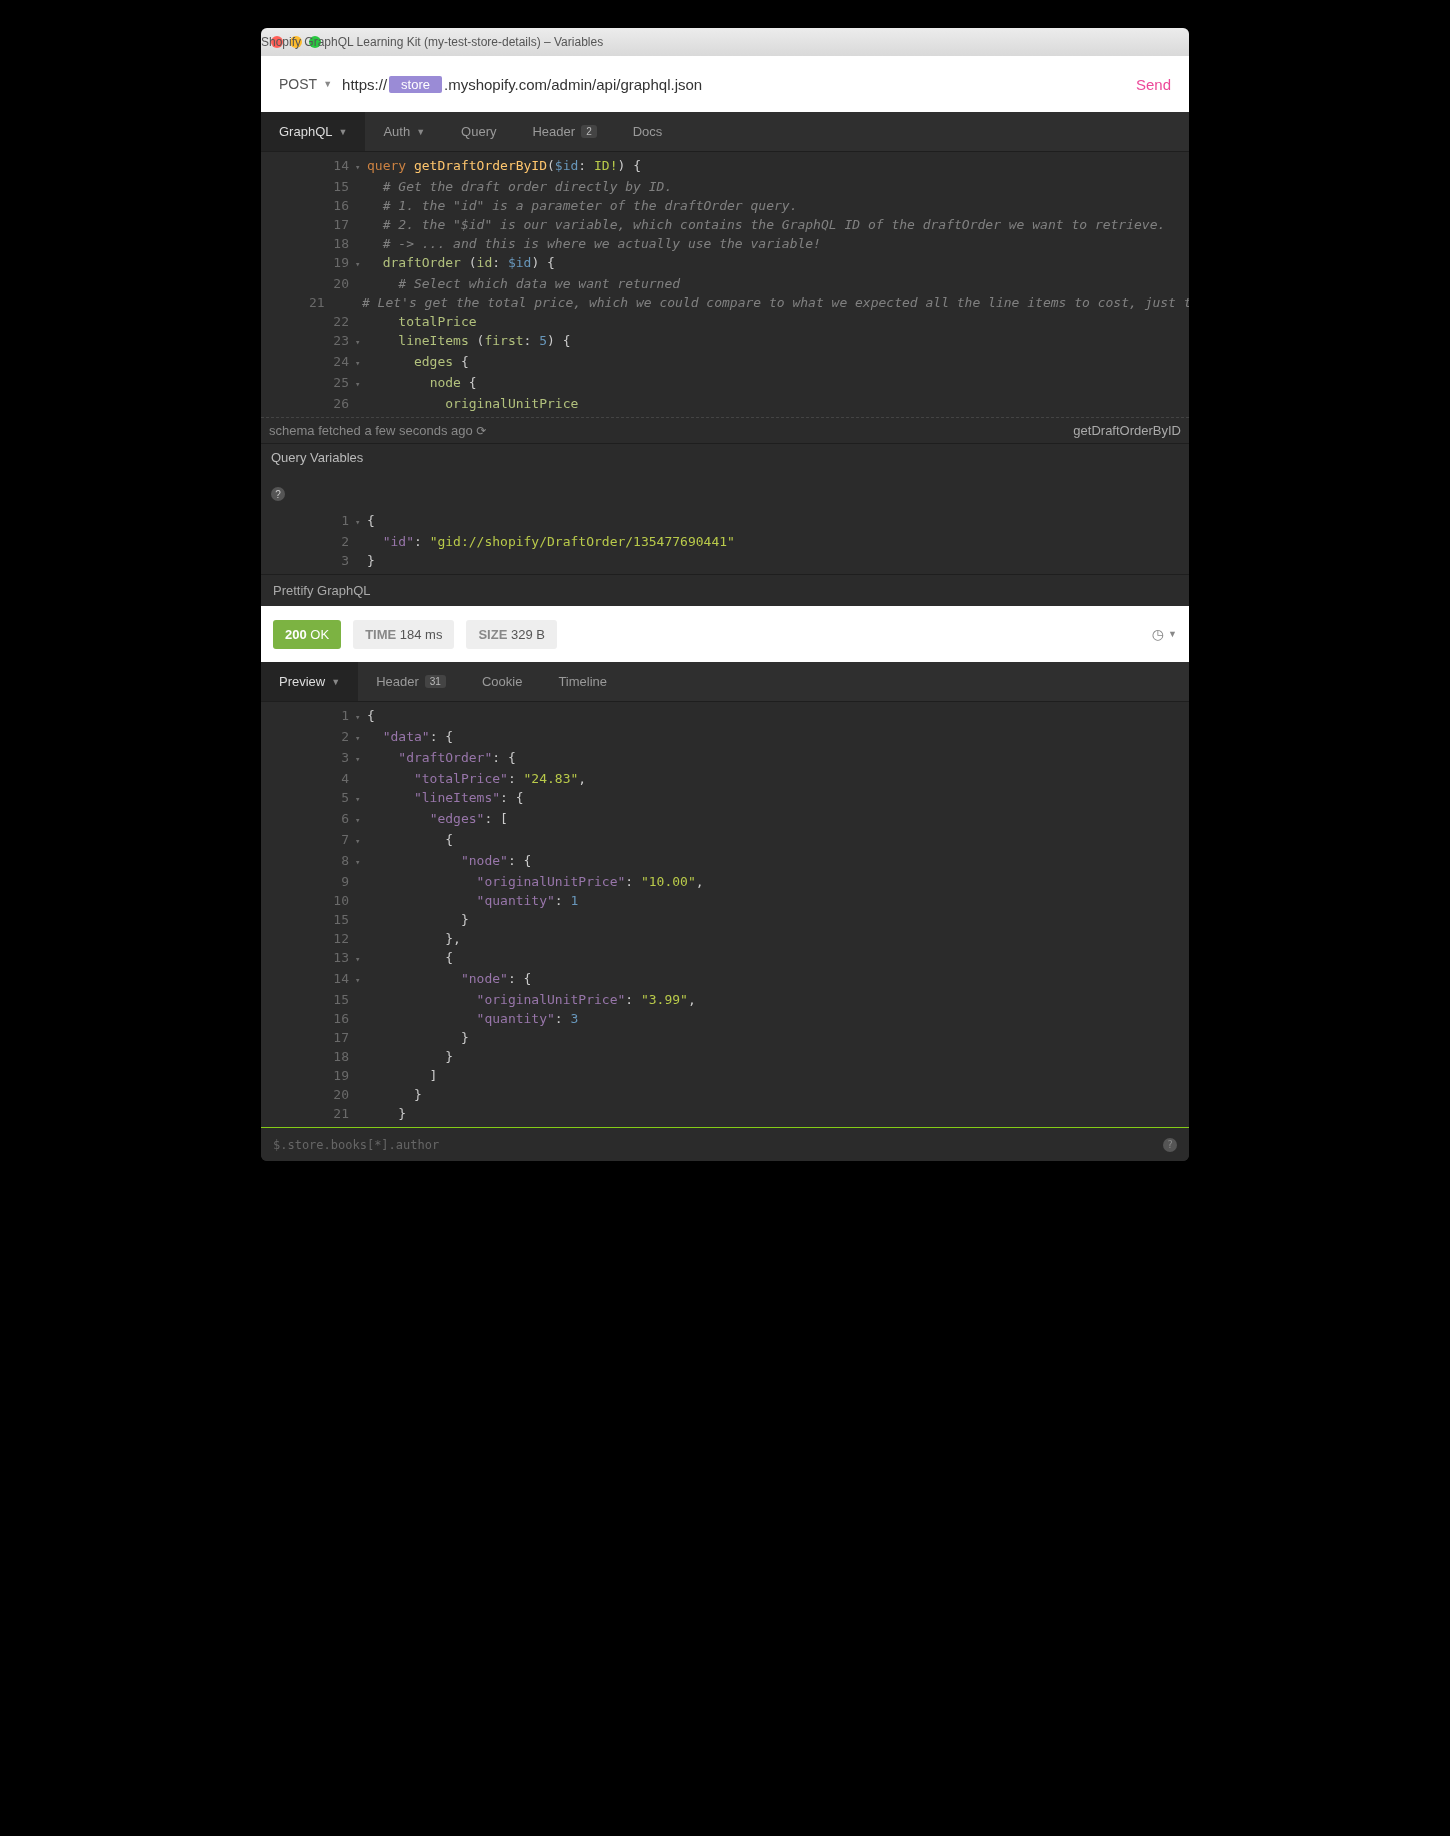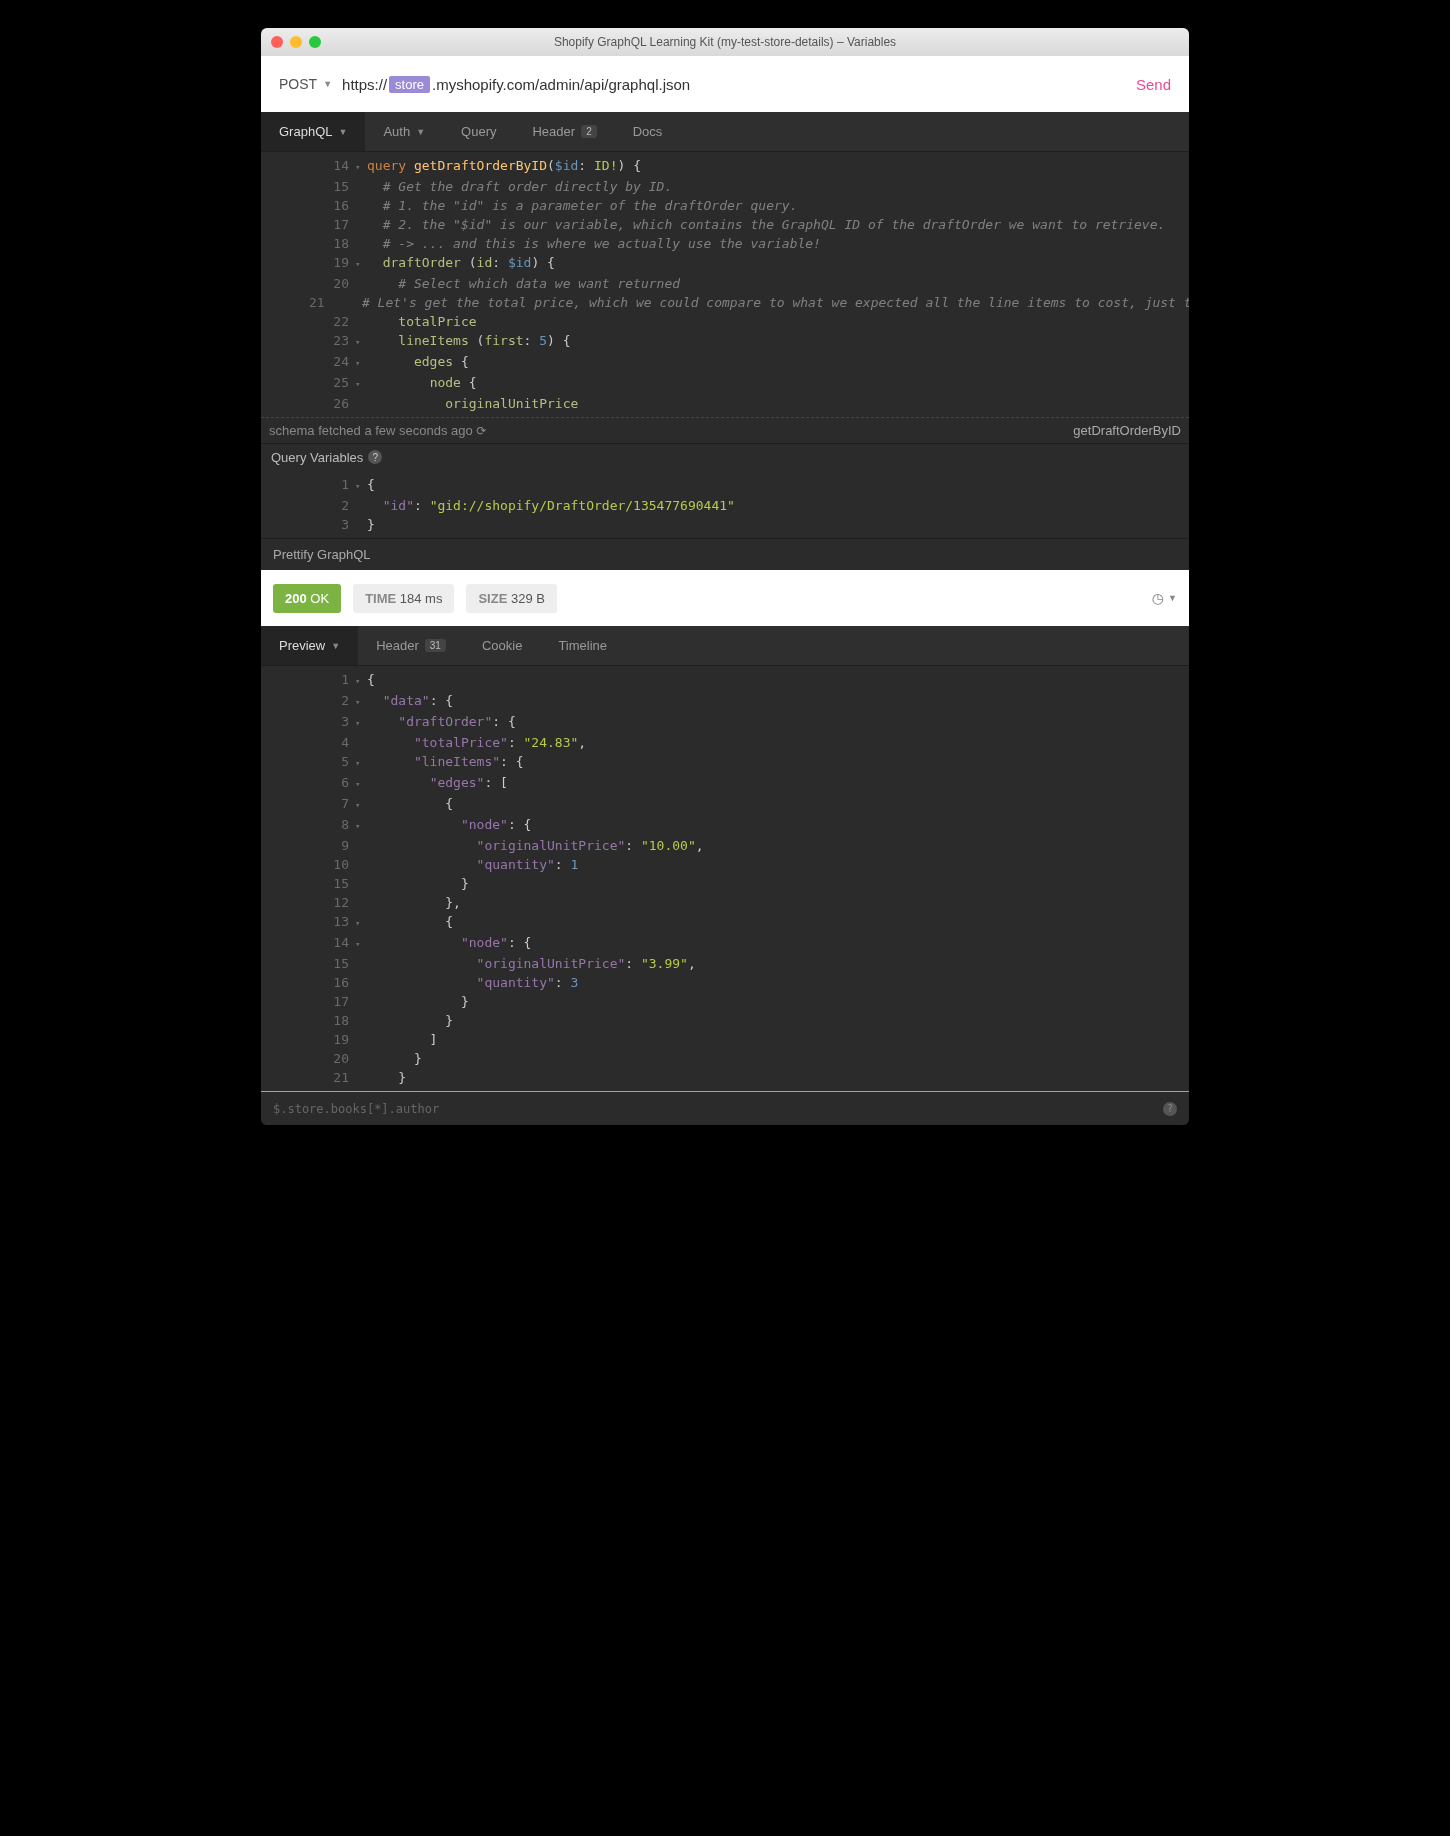--- a/index.html
+++ b/index.html
@@ -2,26 +2,26 @@
 <html><head>
 <meta charset="utf-8">
 <style>
 * { box-sizing: border-box; margin: 0; padding: 0; }
 body { background: #000; font-family: -apple-system, "Helvetica Neue", Arial, sans-serif; display: flex; justify-content: center; padding: 28px; }
 .window { width: 928px; background: #2b2b2b; border-radius: 6px; overflow: hidden; box-shadow: 0 20px 60px rgba(0,0,0,.6); }
 .titlebar { height: 28px; background: linear-gradient(#ececec,#d9d9d9); display: flex; align-items: center; padding: 0 10px; position: relative; }
 .traffic { display: flex; gap: 7px; }
 .dot { width: 12px; height: 12px; border-radius: 50%; }
 .red { background: #ff5f57; } .yellow { background: #febc2e; } .green { background: #28c840; }
-.titlebar-title { position: absolute; left: 0; right: 0; text-align: center; font-size: 12px; color: #555; }
+.titlebar-title { position: absolute; left: 0; right: 0; font-size: 12px; color: #555; }
 .urlbar { background: #fff; height: 56px; display: flex; align-items: center; padding: 0 18px; gap: 10px; }
 .method { font-size: 14px; color: #555; display: flex; align-items: center; gap: 6px; cursor: pointer; }
 .caret { font-size: 9px; color: #888; }
 .url { flex: 1; font-size: 15px; color: #333; display: flex; align-items: center; }
-.url .tag { background: #9a8bd6; color: #fff; padding: 1px 6px; border-radius: 2px; margin: 0 2px; font-size: 13px; }
+.url .tag { background: #9a8bd6; color: #fff; padding: 1px 12px; border-radius: 2px; margin: 0 2px; font-size: 13px; }
 .send { font-size: 15px; color: #ec4899; cursor: pointer; }
 .tabs { background: #2f2f2f; height: 40px; display: flex; align-items: center; border-bottom: 1px solid #1e1e1e; }
 .tab { padding: 0 18px; height: 100%; display: flex; align-items: center; font-size: 13px; color: #9a9a9a; cursor: pointer; gap: 6px; }
 .tab.active { color: #ddd; background: #242424; }
 .badge { background: #444; color: #bbb; font-size: 10px; padding: 1px 5px; border-radius: 3px; }
 .editor { background: #2b2b2b; font-family: "Menlo","Consolas",monospace; font-size: 13px; line-height: 19px; padding: 4px 0; position: relative; }
 .line { display: flex; margin-left: 48px; }
 .gutter { width: 46px; text-align: right; color: #6a6a6a; padding-right: 6px; user-select: none; }
 .fold { width: 12px; color: #6a6a6a; font-size: 9px; padding-top: 2px; }
 .code { flex: 1; white-space: pre; color: #ccc; padding-right: 10px; }
@@ -30,21 +30,21 @@
 .var { color: #6897bb; }
 .type { color: #b9ca4a; }
 .str { color: #b9ca4a; }
 .num { color: #6897bb; }
 .key { color: #9876aa; }
 .cmt { color: #808080; font-style: italic; }
 .punct { color: #ccc; }
 .fieldname { color: #b2c17d; }
 .schemabar { background: #2b2b2b; height: 26px; display: flex; align-items: center; padding: 0 8px; font-size: 13px; color: #888; border-top: 1px dashed #444; }
 .schemabar .right { margin-left: auto; color: #aaa; }
-.varheader { background: #2b2b2b; padding: 6px 10px; font-size: 13px; color: #bbb; display: flex; gap: 5px; border-top: 1px solid #1e1e1e; }
+.varheader { background: #2b2b2b; padding: 6px 10px; font-size: 13px; color: #bbb; display: flex; gap: 22px; border-top: 1px solid #1e1e1e; flex-direction: column; }
 .prettify { background: #2b2b2b; padding: 8px 12px; font-size: 13px; color: #aaa; border-top: 1px solid #1e1e1e; cursor: pointer; }
 .statusbar { background: #fff; height: 56px; display: flex; align-items: center; padding: 0 12px; gap: 12px; }
 .pill { background: #eee; padding: 7px 12px; border-radius: 3px; font-size: 13px; color: #555; }
 .pill.ok { background: #7cb342; color: #fff; }
 .pill b { color: #888; font-weight: 600; }
 .pill.ok b { color: #fff; }
 .hist { margin-left: auto; color: #888; font-size: 14px; display: flex; align-items: center; gap: 4px; }
 .jsonpath { background: #2b2b2b; height: 34px; display: flex; align-items: center; padding: 0 12px; font-family: "Menlo",monospace; font-size: 12px; color: #666; border-top: 1px solid #84cc16; }
 .jsonpath .q { margin-left: auto; color: #888; cursor: pointer; }
 .refresh { font-size: 12px; }

